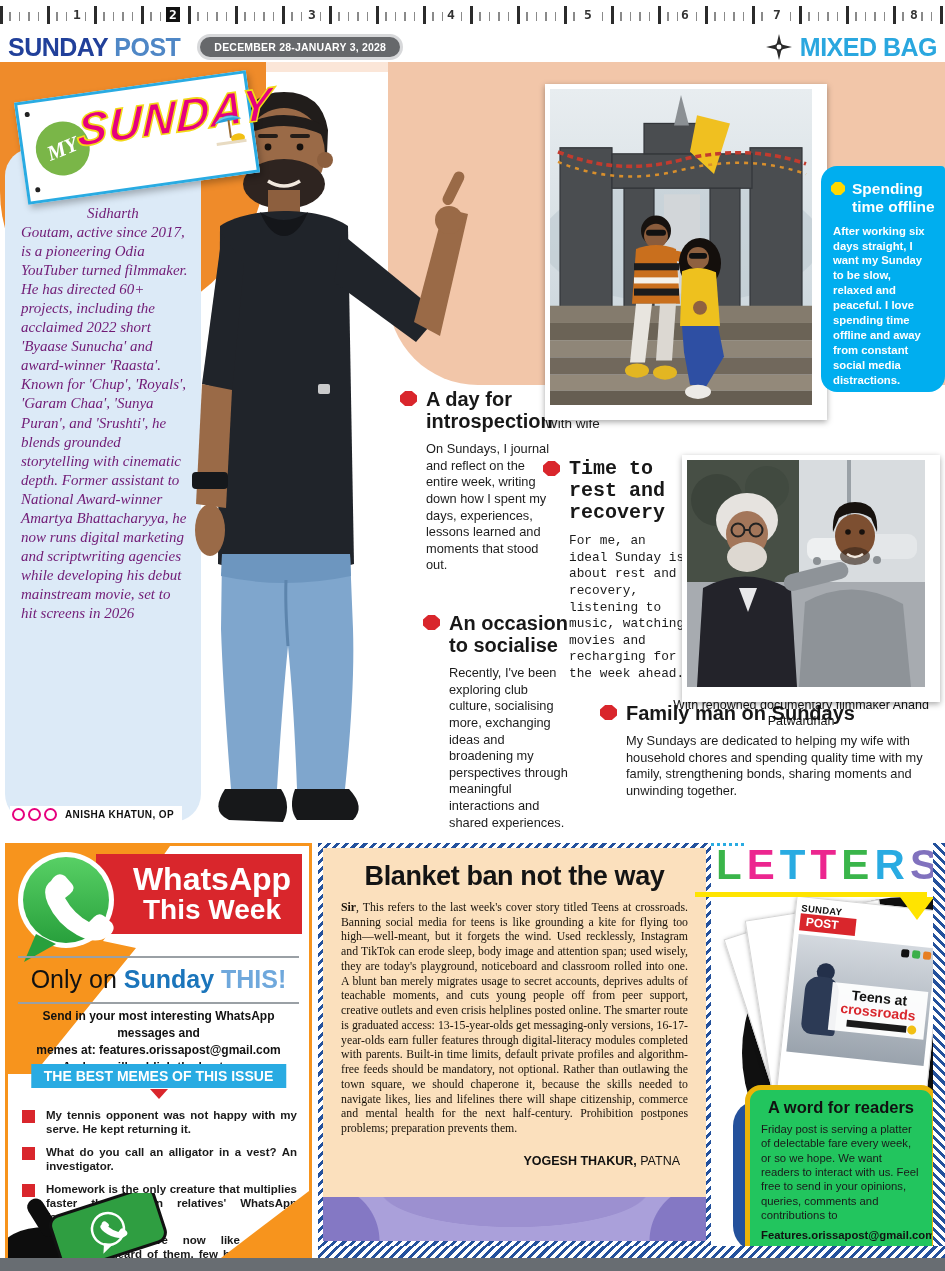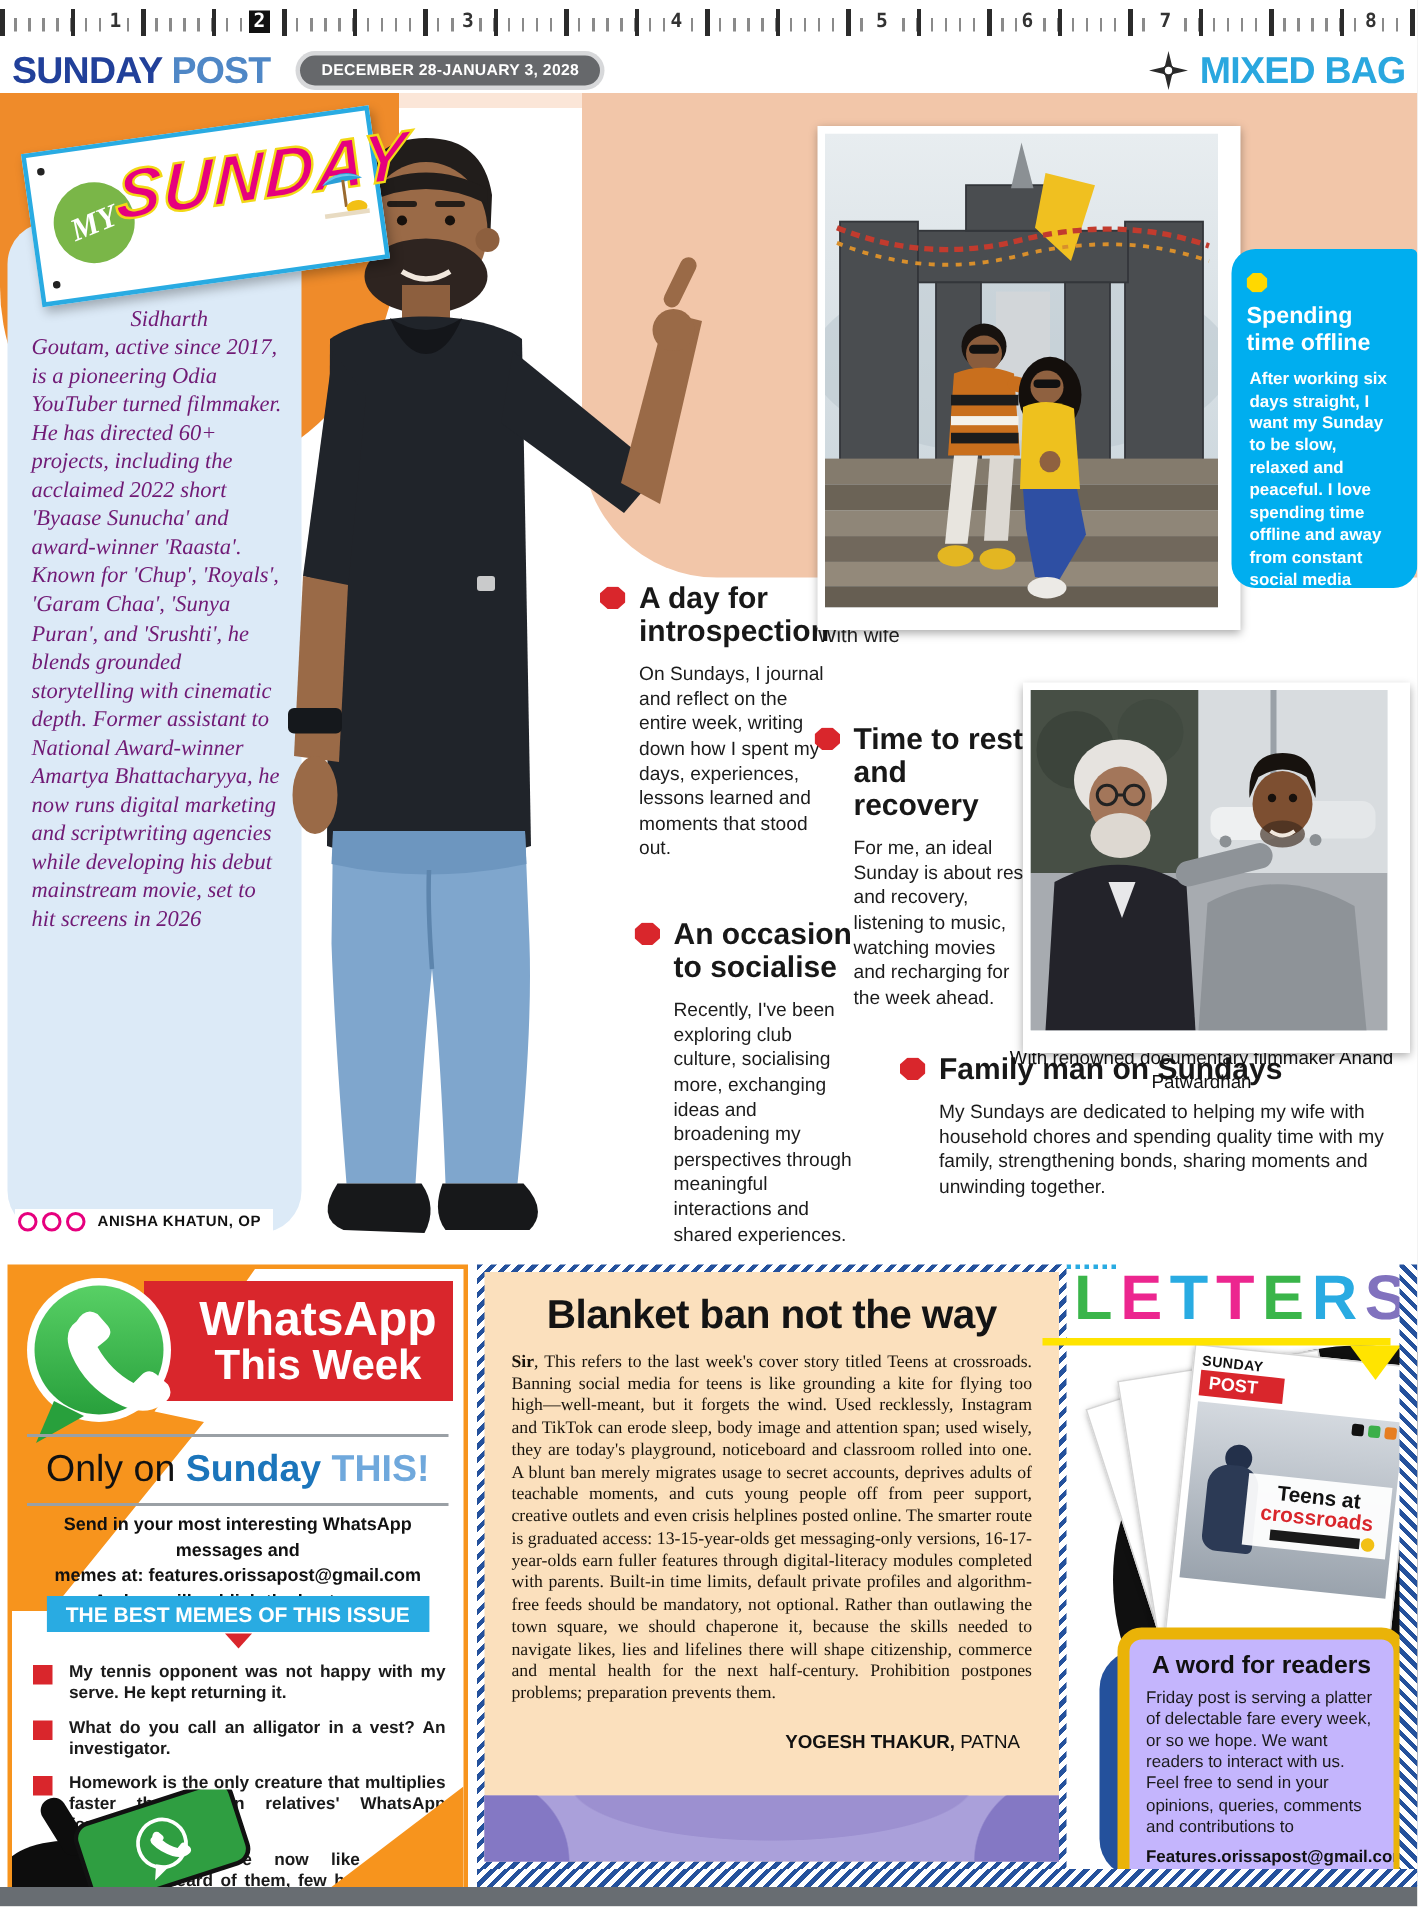--- a/index.html
+++ b/index.html
@@ -62,27 +62,27 @@
   .patphoto{left:682px;top:455px;width:248px;height:237px;}
   .patcap{left:668px;top:698px;width:266px;text-align:center;font-size:12.5px;line-height:1.25;color:#111;}
   .manwrap{left:148px;top:84px;width:332px;height:742px;z-index:3;}
 
   
   .story h3{margin:0;display:flex;gap:9px;font-size:20px;line-height:1.1;font-weight:900;color:#181818;}
   .oct{flex:none;width:17px;height:15px;margin-top:3px;background:#d9262c;
      clip-path:polygon(30% 0,70% 0,100% 30%,100% 70%,70% 100%,30% 100%,0 70%,0 30%);}
   .story p{margin:9px 0 0 26px;font-size:12.8px;line-height:1.3;color:#1c1c1c;}
   .st-intro{left:400px;top:388px;width:158px;} .st-intro p{width:128px;}
-  .st-rest{left:543px;top:482px;width:150px;} .st-rest p{width:118px;}
+  .st-rest{left:543px;top:458px;width:150px;font-family:Liberation Mono, monospace;} .st-rest p{width:118px;}
   .st-social{left:423px;top:612px;width:152px;} .st-social p{width:122px;}
   .st-family{left:600px;top:702px;width:330px;} .st-family p{width:300px;}
 
   .bluebox{right:0;top:166px;width:124px;height:226px;background:#00aeef;
      border-radius:16px 4px 16px 16px;z-index:5;color:#fff;padding:0;}
-  .bluebox .bh{display:flex;gap:7px;margin:14px 10px 0 10px;font-size:15.5px;line-height:1.15;font-weight:900;flex-direction:column;}
+  .bluebox .bh{display:flex;gap:7px;margin:14px 10px 0 10px;font-size:15.5px;line-height:1.15;font-weight:900;}
   .bluebox .oct{background:#ffd800;width:14px;height:13px;margin-top:2px;}
   .bluebox p{margin:8px 12px 0 12px;font-size:11.3px;line-height:1.32;font-weight:bold;}
 
   
   .wabox{left:5px;top:843px;width:301px;height:415px;border:3.5px solid #f7941d;background:#fff;overflow:hidden;z-index:2;}
   .wadeco{position:absolute;left:0;top:0;width:170px;height:232px;background:#f7941d;
      clip-path:polygon(0 0,162px 0,95px 95px,128px 102px,26px 228px,0 228px);}
   .walogo{position:absolute;left:8px;top:4px;}
   .wabanner{position:absolute;left:88px;top:8px;right:7px;height:80px;background:#d9262c;color:#fff;
      display:flex;flex-direction:column;align-items:center;justify-content:center;padding-left:26px;}
@@ -148,21 +148,21 @@
   .cvicons{position:absolute;right:4px;top:4px;display:flex;gap:3px;}
   .cvicons i{width:8px;height:8px;border-radius:2px;display:block;}
   .teenspanel{position:absolute;right:3px;top:44px;width:88px;background:rgba(255,255,255,.94);
      padding:4px 4px 5px;text-align:center;}
   .teenspanel .t1{font-size:14px;font-weight:900;color:#111;line-height:1;}
   .teenspanel .t2{font-size:14px;font-weight:900;color:#d9262c;line-height:1.1;}
   .teensbar{margin:3px auto 0;width:60px;height:7px;background:#1a1a1a;position:relative;}
   .teensbar i{position:absolute;right:-10px;top:-1px;width:9px;height:9px;border-radius:50%;background:#f2c014;}
 
   .readersblue{left:733px;top:1100px;width:212px;height:152px;background:#24519c;border-radius:26px;z-index:2;}
-  .readers{left:745px;top:1085px;width:192px;height:178px;background:#c4b5fd;border:8px solid #eab308;
+  .readers{left:745px;top:1085px;width:192px;height:178px;background:#22c55e;border:5px solid #eab308;
      border-radius:16px;z-index:3;padding:8px 11px;box-sizing:border-box;overflow:hidden;}
   .readers h4{margin:0 0 5px;text-align:center;font-size:16.5px;font-weight:900;color:#111;}
   .readers p{margin:0;font-size:11.3px;line-height:1.27;color:#1a1a1a;}
   .contact{margin-top:6px;font-size:11.3px;font-weight:900;line-height:1.3;color:#111;}
 
   .hatch-right{left:933px;top:843px;width:12px;height:415px;
      background:repeating-linear-gradient(45deg,#24519c 0 3px,#fff 3px 6.5px);z-index:4;}
   .hatch-bottom{left:318px;top:1246px;width:627px;height:12px;
      background:repeating-linear-gradient(135deg,#24519c 0 3px,#fff 3px 6.5px);z-index:4;}
   .graybar{left:0;top:1258px;width:945px;height:13px;background:#686d72;z-index:6;}

